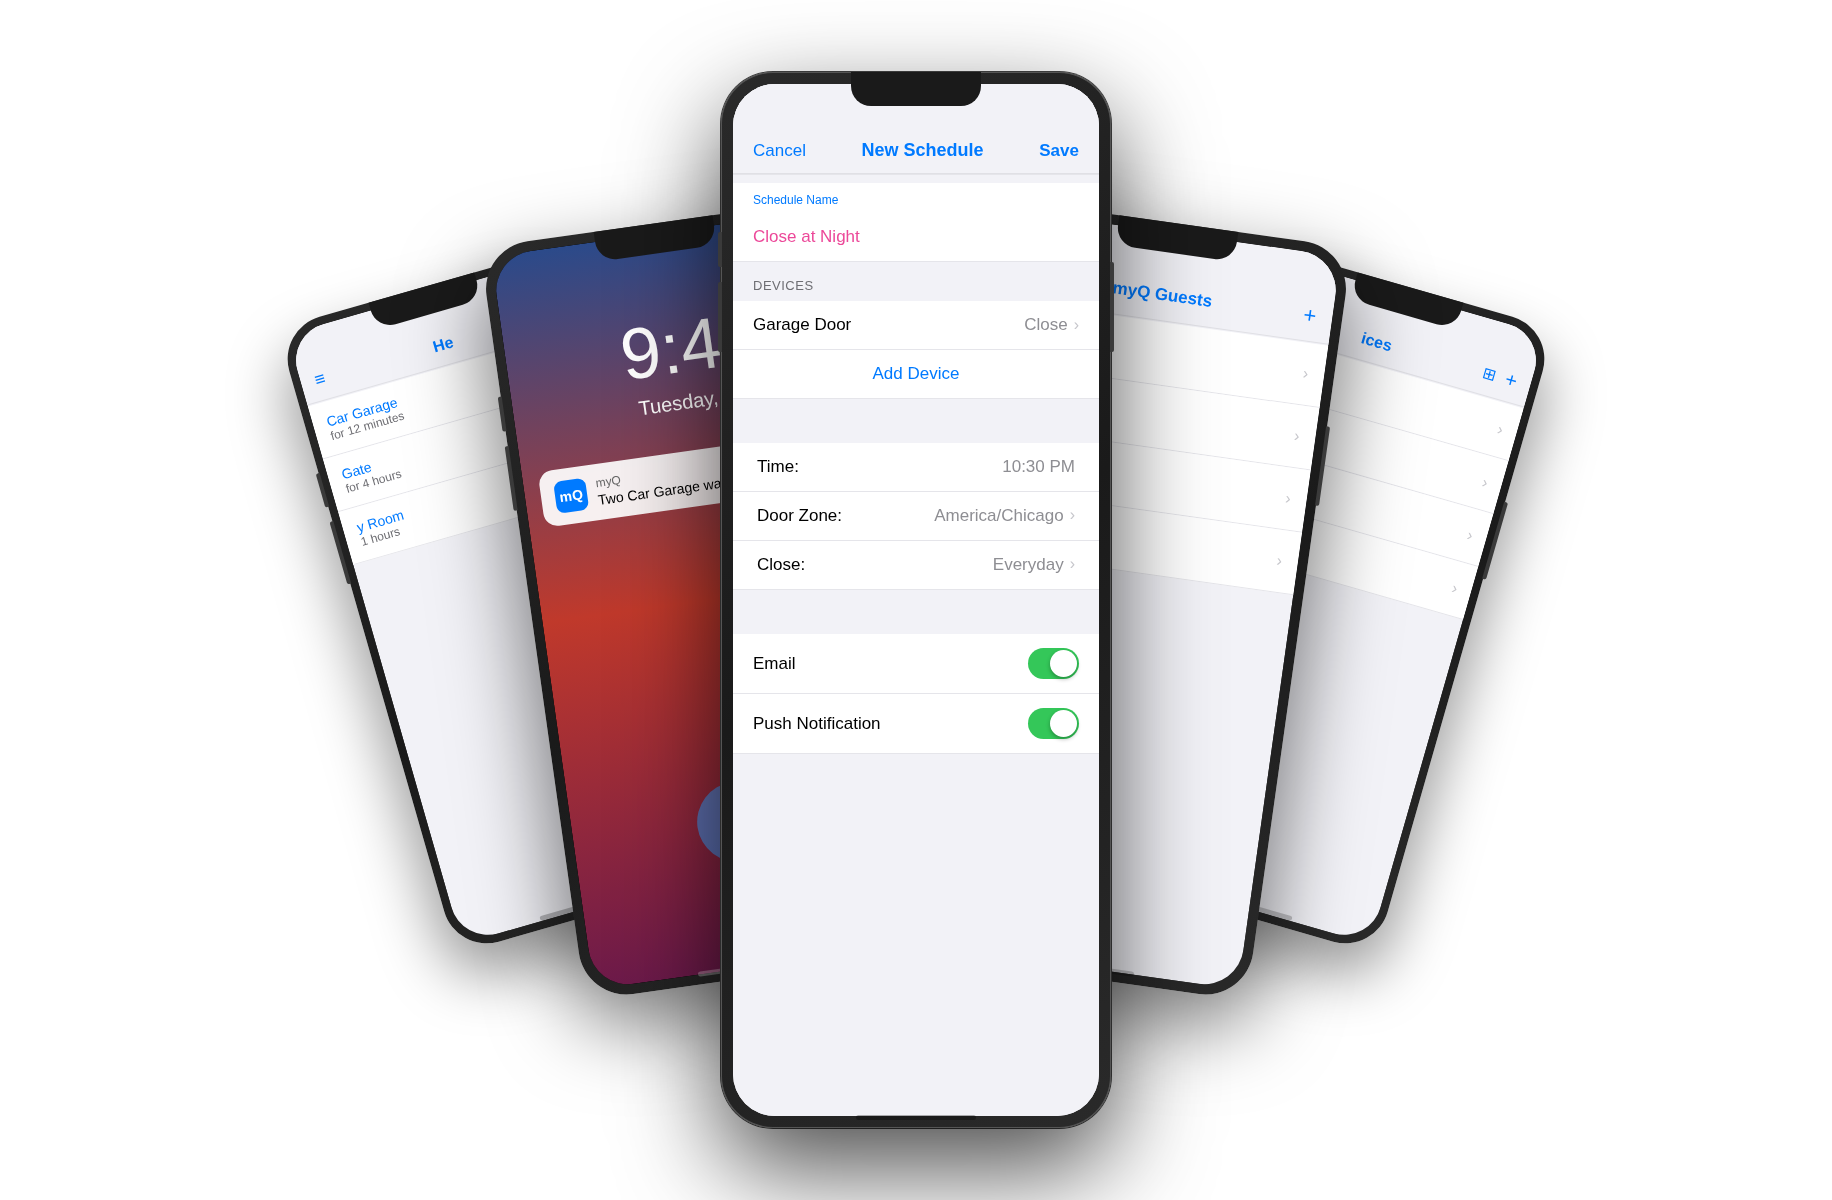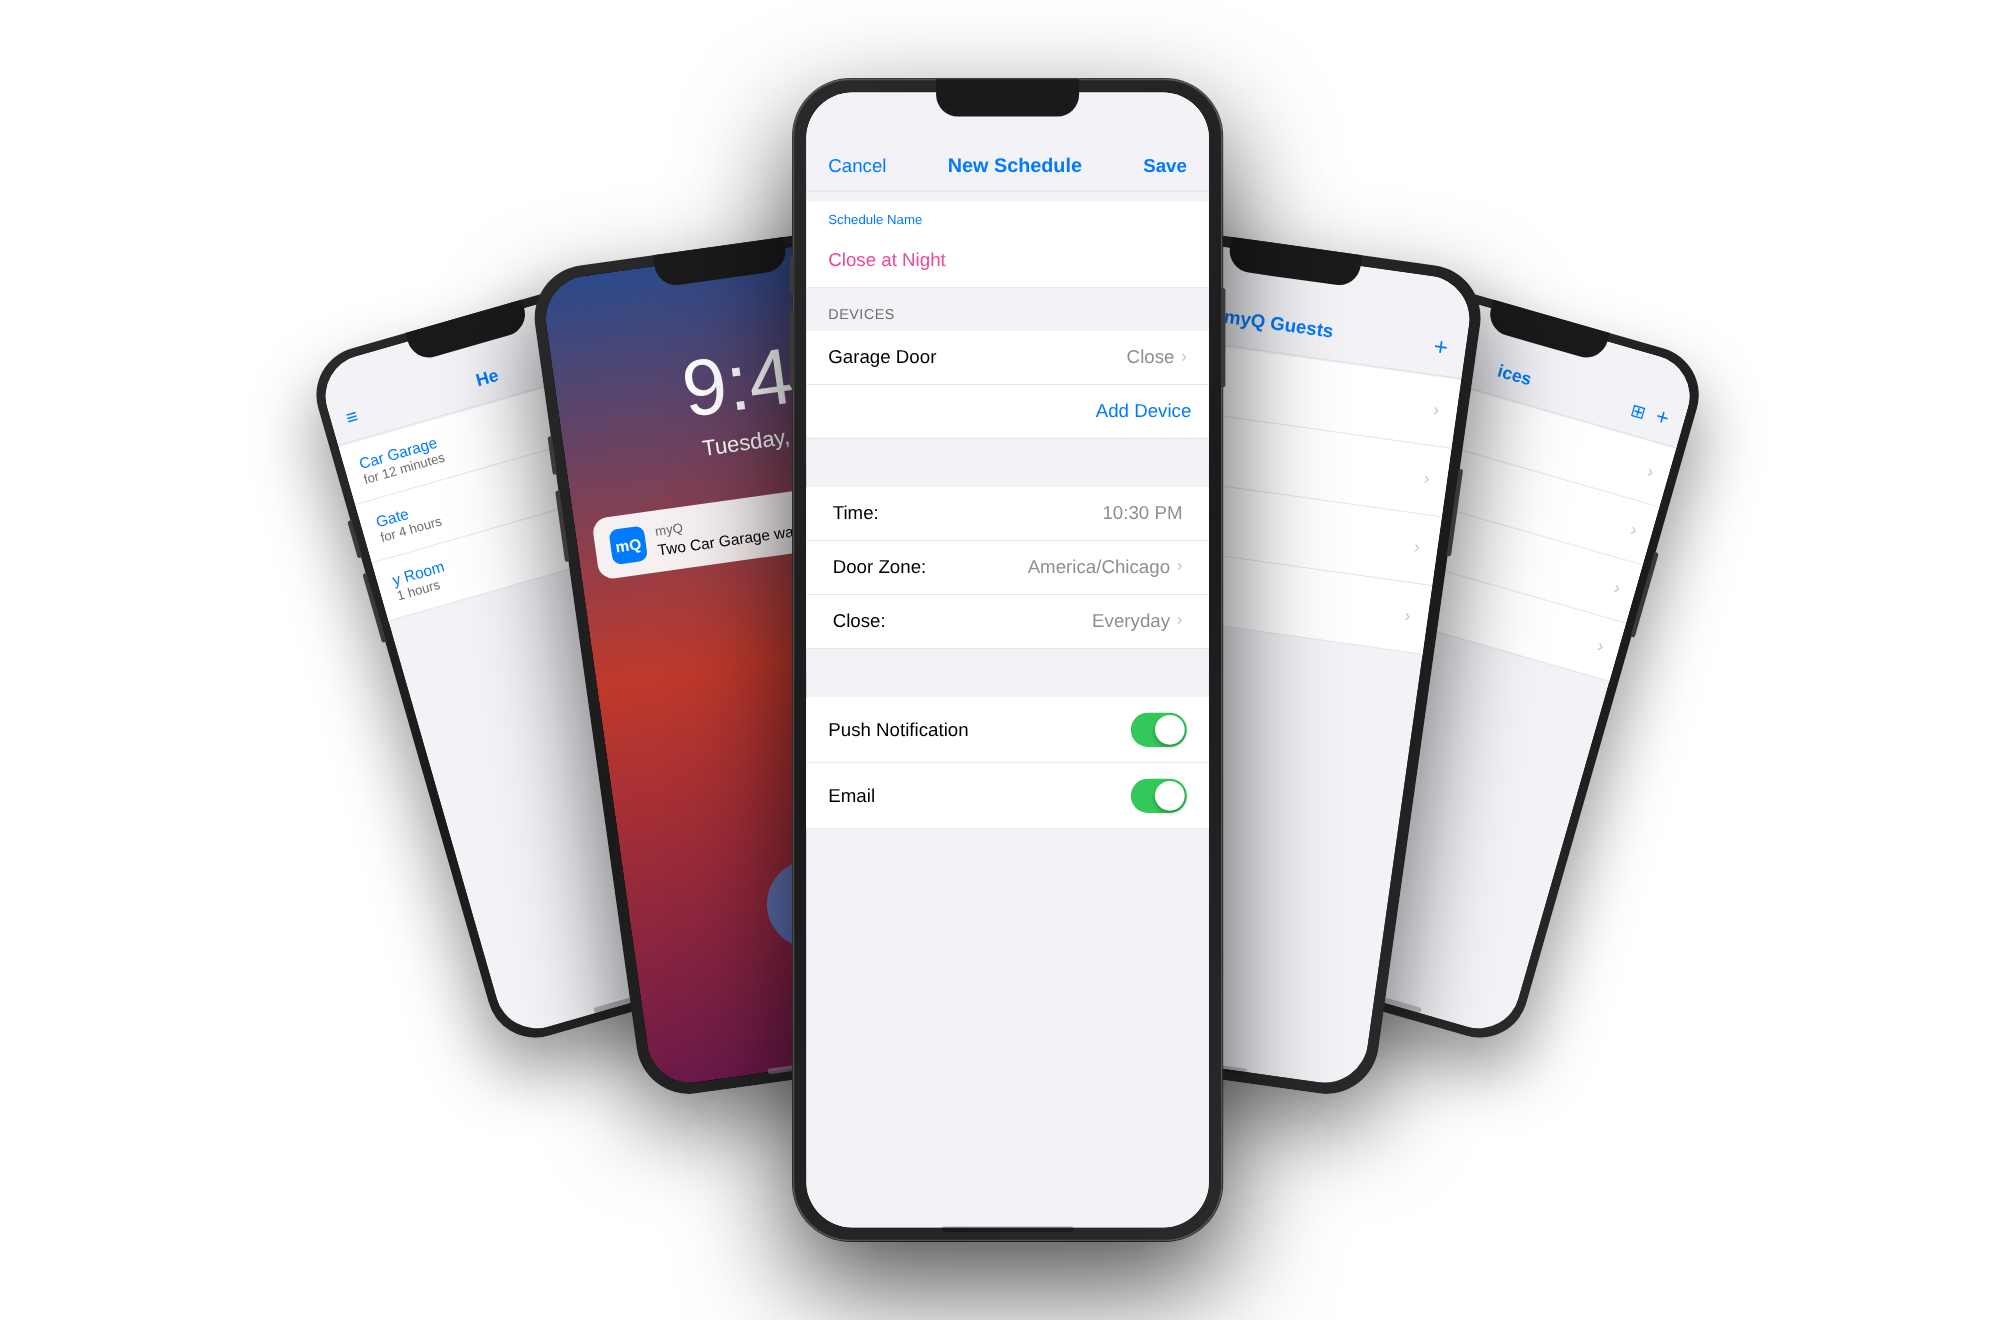--- a/index.html
+++ b/index.html
@@ -179,21 +179,21 @@
     }
 
     .chevron {
       color: #c7c7cc;
       font-size: 16px;
     }
 
     .add-device-row {
       display: flex;
       align-items: center;
-      justify-content: flex-end;
+      justify-content: center;
       padding: 14px 16px;
       background: #fff;
       border-bottom: 1px solid #e5e5ea;
     }
 
     .add-device-text {
       font-size: 17px;
       color: #007aff;
     }
 
@@ -737,28 +737,28 @@
               <span>Everyday</span>
               <span class="chevron">›</span>
             </div>
           </div>
         </div>
 
         <div style="height:22px;background:#f2f2f7;"></div>
 
         <div class="notification-group">
           <div class="toggle-row">
-            <span class="toggle-label">Push Notification</span>
+            <span class="toggle-label">Email</span>
             <div class="toggle">
               <div class="toggle-knob"></div>
             </div>
           </div>
 
           <div class="toggle-row">
-            <span class="toggle-label">Email</span>
+            <span class="toggle-label">Push Notification</span>
             <div class="toggle">
               <div class="toggle-knob"></div>
             </div>
           </div>
         </div>
 
       </div>
     </div>
     <div class="notch" style="width:130px;height:34px;z-index:20;"></div>
     <div class="home-indicator"></div>

